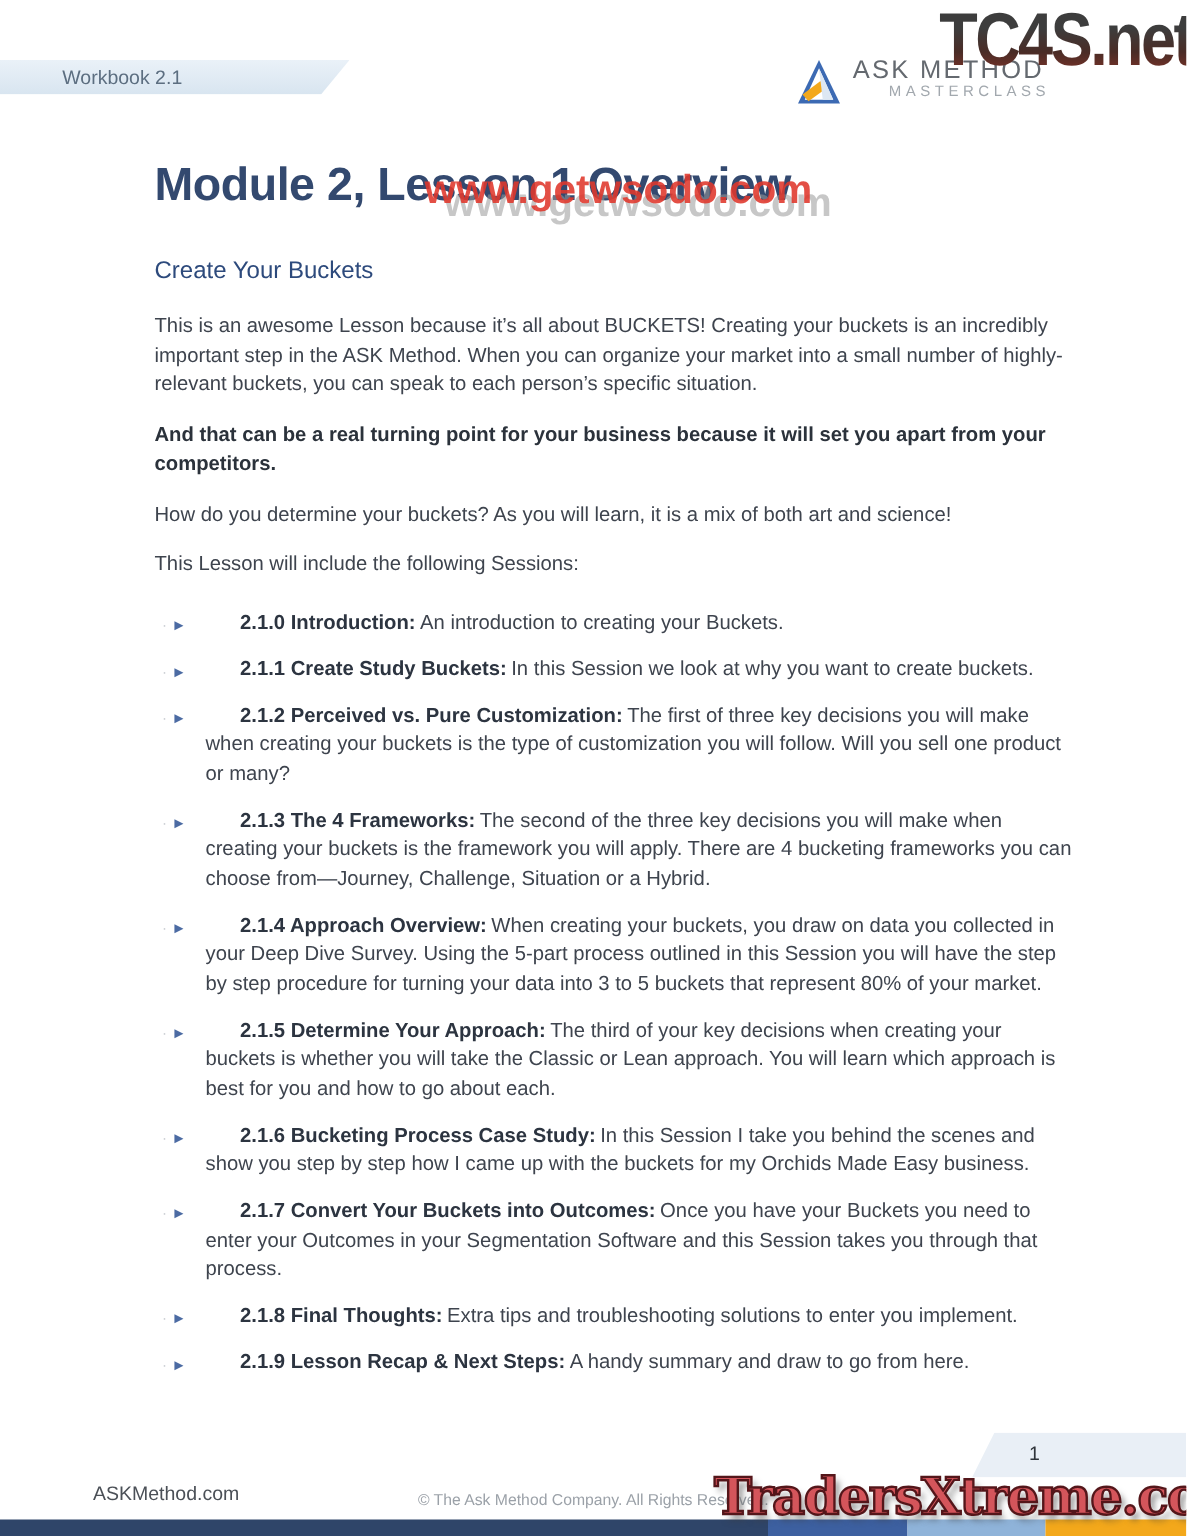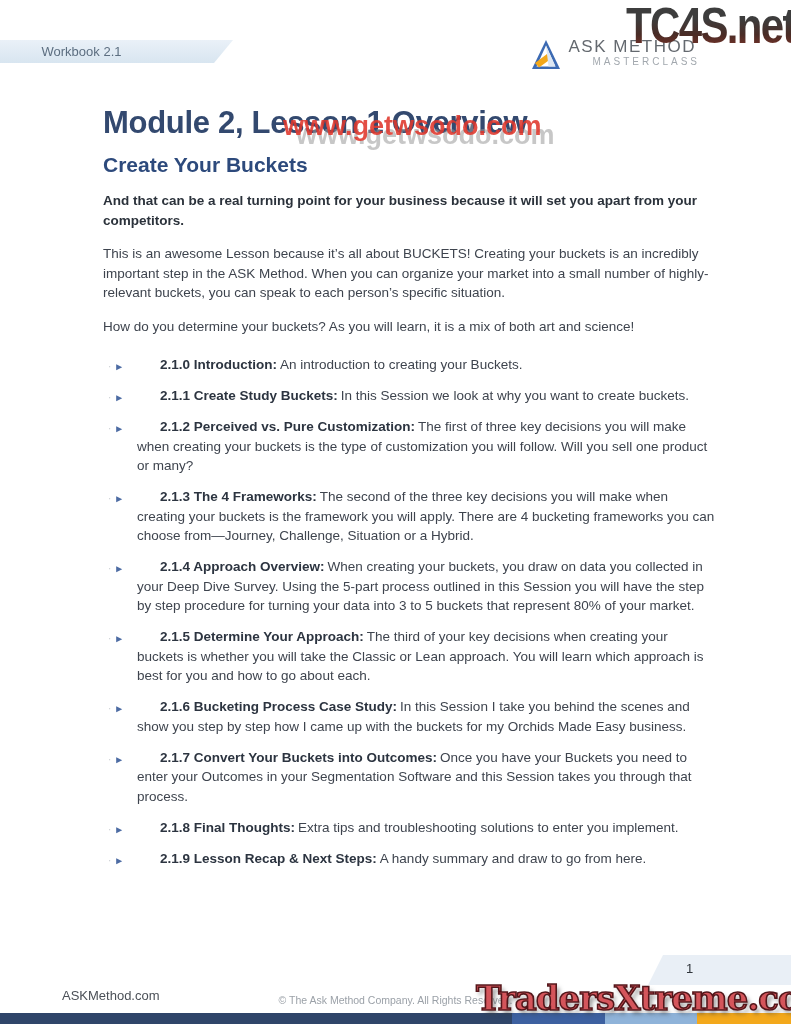--- a/index.html
+++ b/index.html
@@ -61,22 +61,22 @@
     text-shadow:0 0 3px rgba(255,255,255,.95), 3px 4px 4px rgba(60,60,60,.55);
   }
 
   
   .content { position:absolute; left:103px; top:105px; width:614px; }
   h1.title {
     font-size:31px; letter-spacing:-.3px; color:#33496f;
     font-weight:bold; line-height:36px;
   }
   h2.subtitle {
-    margin-top:11px; font-size:21px; color:#2d4a7c;
-    font-weight:bold; line-height:25px;
+    margin-top:27px; font-size:16px; color:#2d4a7c;
+    font-weight:normal; line-height:25px;
   }
   .para { margin-top:14px; font-size:13.5px; line-height:19.5px; color:#3e444e; }
   .para.bold { font-weight:bold; color:#2b323b; }
   .sessions { margin-top:19px; list-style:none; }
   .session { position:relative; padding-left:34px; margin-bottom:11.5px;
              font-size:13.5px; line-height:19.5px; color:#3e444e; }
   .marker { position:absolute; left:5px; top:1px; white-space:nowrap; }
   .marker .dot   { color:#c9cdd2; font-size:10px; margin-right:3px; }
   .marker .arrow { color:#4c6ba3; font-size:10px; }
   .s-label { font-weight:bold; color:#2c3440; margin-right:3px;margin-left:23px; }
@@ -126,23 +126,24 @@
   <div class="wm-getwsodo">
     <span class="ghost">www.getwsodo.com</span>
     <span class="red">www.getwsodo.com</span>
   </div>
   <div class="wm-traders">TradersXtreme.com</div>
 
   <div class="content">
     <h1 class="title">Module 2, Lesson 1 Overview</h1>
     <h2 class="subtitle">Create Your Buckets</h2>
 
+    <p class="para">This is an awesome Lesson because it’s all about BUCKETS! Creating your buckets is an incredibly important step in the ASK Method. When you can organize your market into a small number of highly-relevant buckets, you can speak to each person’s specific situation.</p>
     <p class="para bold">And that can be a real turning point for your business because it will set you apart from your competitors.</p>
-    <p class="para">This is an awesome Lesson because it’s all about BUCKETS! Creating your buckets is an incredibly important step in the ASK Method. When you can organize your market into a small number of highly-relevant buckets, you can speak to each person’s specific situation.</p>
     <p class="para">How do you determine your buckets? As you will learn, it is a mix of both art and science!</p>
+    <p class="para">This Lesson will include the following Sessions:</p>
 
     <ul class="sessions">
       <li class="session">
         <span class="marker"><span class="dot">·</span><span class="arrow">►</span></span><span class="s-label">2.1.0 Introduction:</span><span class="s-text">An introduction to creating your Buckets.</span>
       </li>
       <li class="session">
         <span class="marker"><span class="dot">·</span><span class="arrow">►</span></span><span class="s-label">2.1.1 Create Study Buckets:</span><span class="s-text">In this Session we look at why you want to create buckets.</span>
       </li>
       <li class="session">
         <span class="marker"><span class="dot">·</span><span class="arrow">►</span></span><span class="s-label">2.1.2 Perceived vs. Pure Customization:</span><span class="s-text">The first of three key decisions you will make when creating your buckets is the type of customization you will follow. Will you sell one product or many?</span>

